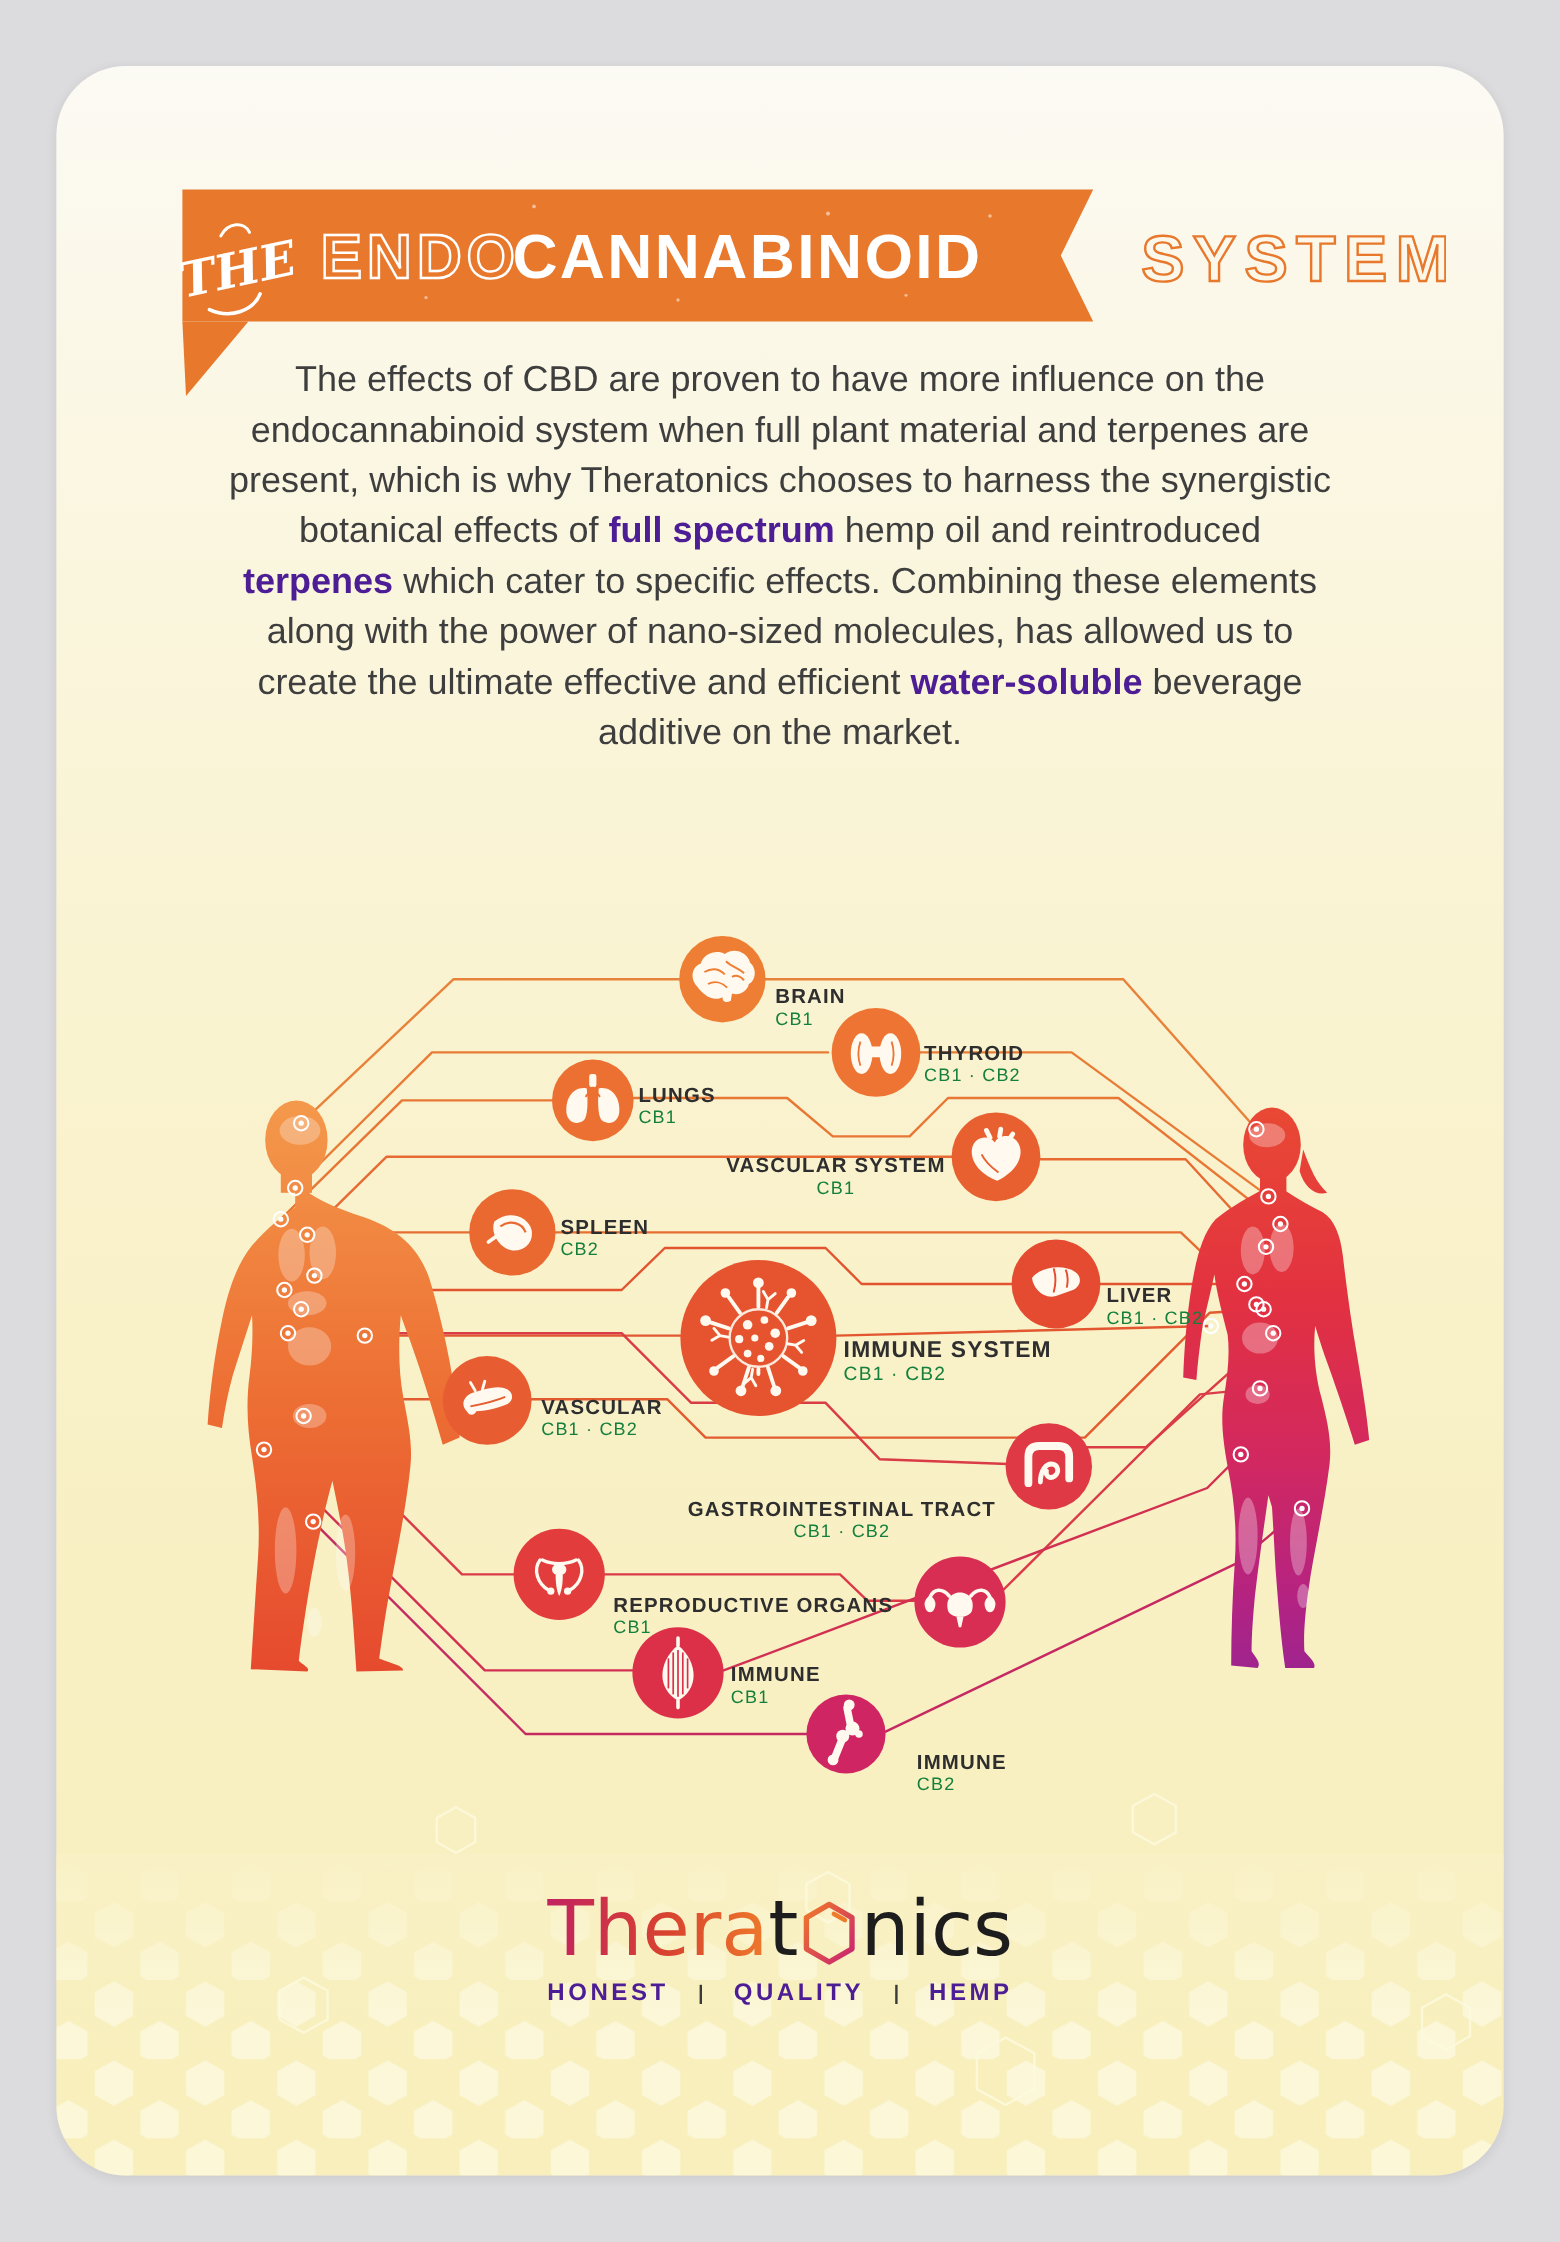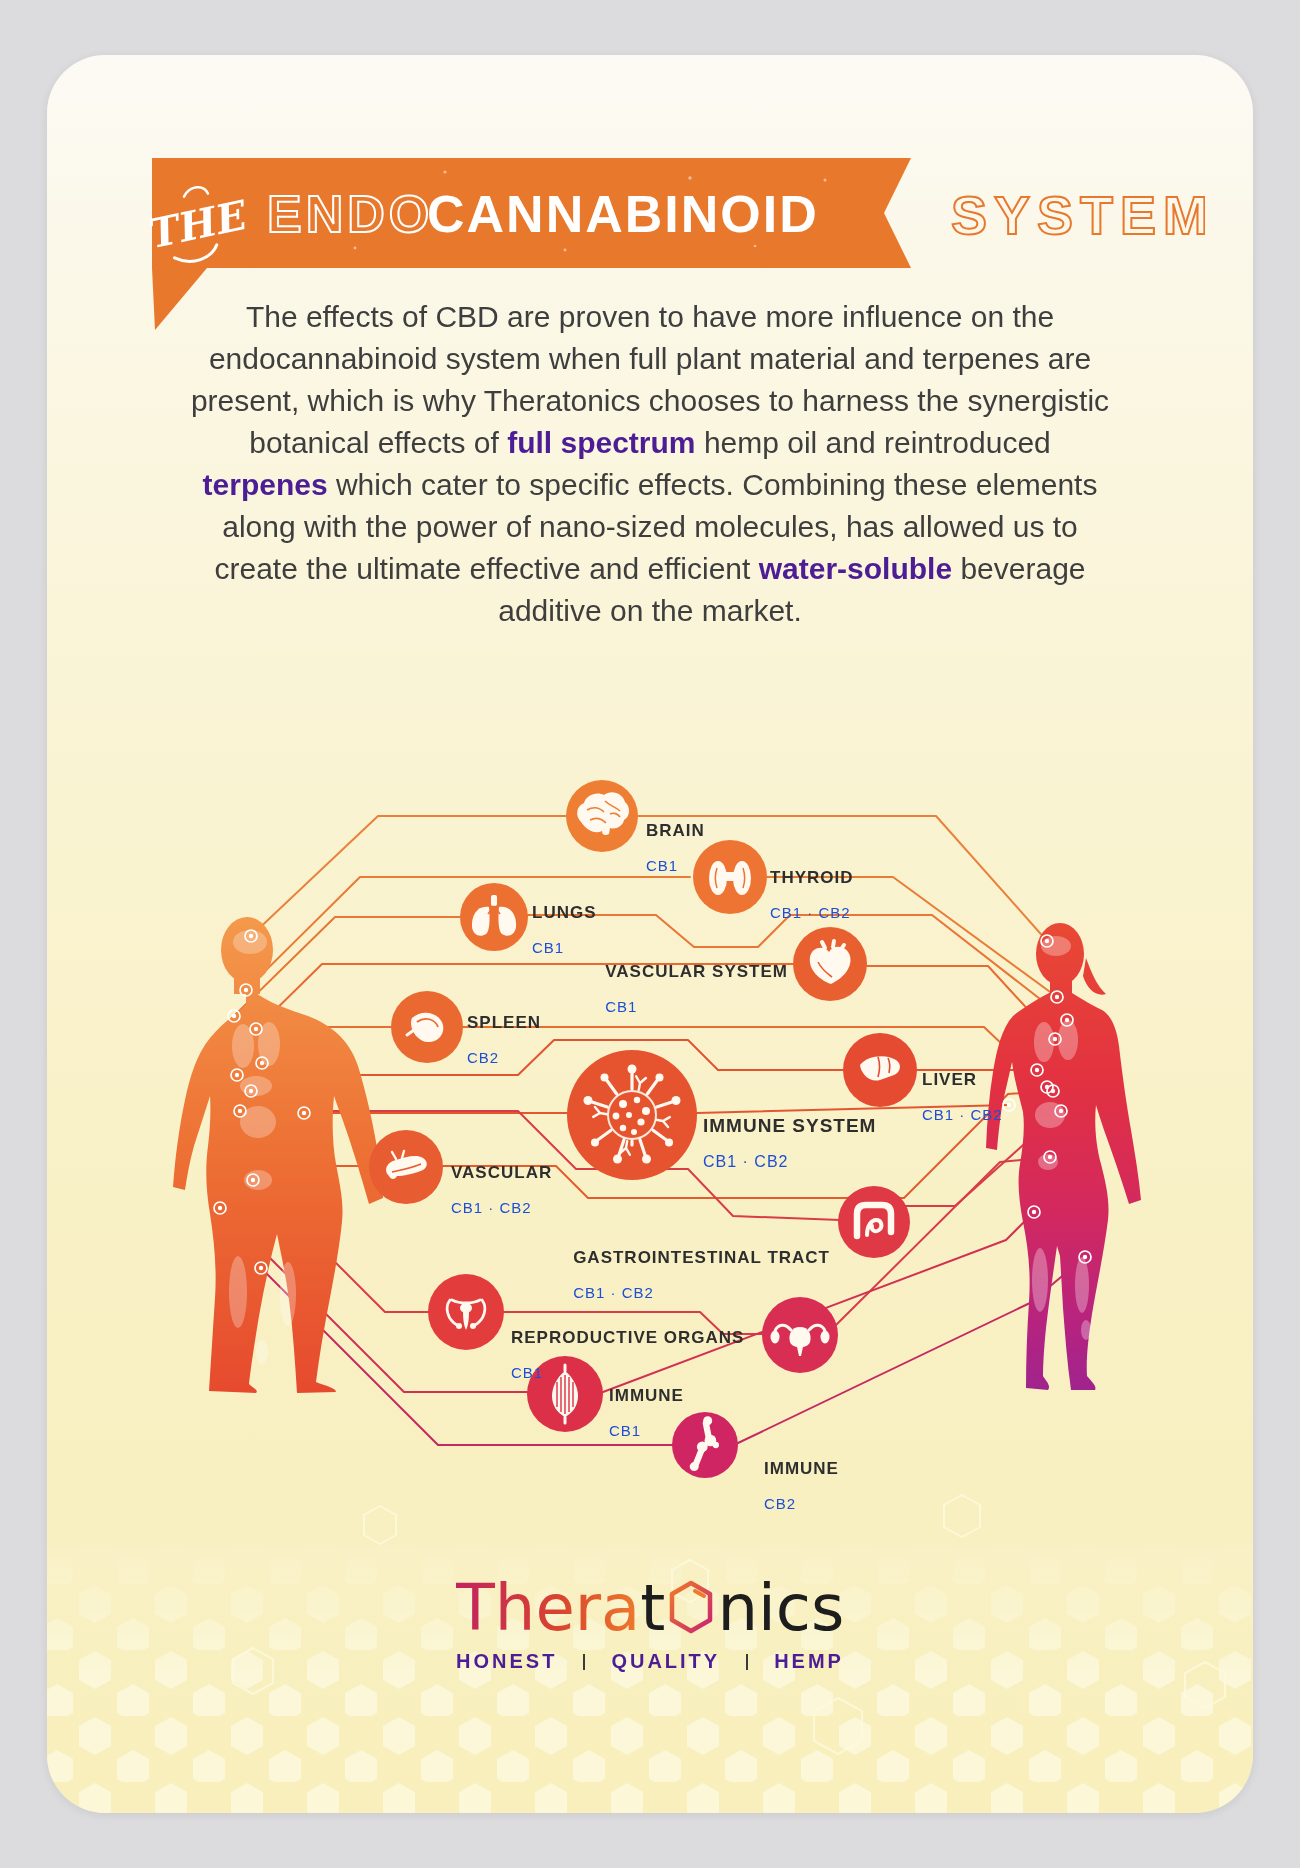--- a/index.html
+++ b/index.html
@@ -13,40 +13,40 @@
   .abs{position:absolute;}
   
   #banner-svg{position:absolute;left:145px;top:150px;}
   
   #intro{position:absolute;left:190px;top:296px;width:920px;text-align:center;
          font-size:30px;line-height:42px;color:#3e3e3e;}
   #intro strong{font-weight:700;color:#4c1d95;}
   
   .organ-label{position:absolute;color:#2e2e2e;white-space:nowrap;}
   .organ-name{font-weight:700;font-size:17px;letter-spacing:1px;margin-top:32px;}
-  .organ-receptors{font-size:15px;letter-spacing:1px;margin-top:16px;color:#1d4ed8;}
-  .organ-label.right{text-align:left;}
+  .organ-receptors{font-size:15px;letter-spacing:1px;margin-top:0;color:#15803d;}
+  .organ-label.right{text-align:center;}
   .organ-label.lg .organ-name{font-size:19px;}
   .organ-label.lg .organ-receptors{font-size:16px;}
   .lbl-brain{left:646px;top:789px}
   .lbl-thyroid{left:770px;top:836px}
   .lbl-lungs{left:532px;top:871px}
   .lbl-vascular{right:512px;top:930px}
   .lbl-spleen{left:467px;top:981px}
   .lbl-liver{left:922px;top:1038px}
   .lbl-immune{left:703px;top:1083px}
   .lbl-pancreas{left:451px;top:1131px}
   .lbl-gi{right:470px;top:1216px}
   .lbl-repro{left:511px;top:1296px}
   .lbl-muscles{left:609px;top:1354px}
   .lbl-bones{left:764px;top:1427px}
   
   #footer{position:absolute;left:0;top:1576px;width:1300px;display:flex;flex-direction:column;
           align-items:center;}
-  #brand{display:flex;align-items:center;font-family:"DejaVu Sans", sans-serif;
+  #brand{display:flex;align-items:flex-end;font-family:"DejaVu Sans", sans-serif;
          font-size:64px;font-weight:400;color:#1d1d1d;line-height:1;}
   #brand .grad{background:linear-gradient(90deg,#c22360 0%,#d8432f 55%,#ee7a2b 100%);
          -webkit-background-clip:text;background-clip:text;color:#d8432f;
          -webkit-text-fill-color:transparent;}
   #brand .hex-o{margin:0 3px 2px 3px;display:block;}
   #tagline{display:flex;align-items:center;margin-top:10px;font-size:20px;letter-spacing:3px;
            color:#4c1d95;font-weight:700;}
   .tag-sep{width:2px;height:16px;background:#3a3a3a;margin:0 26px;}
 </style>
 </head>

